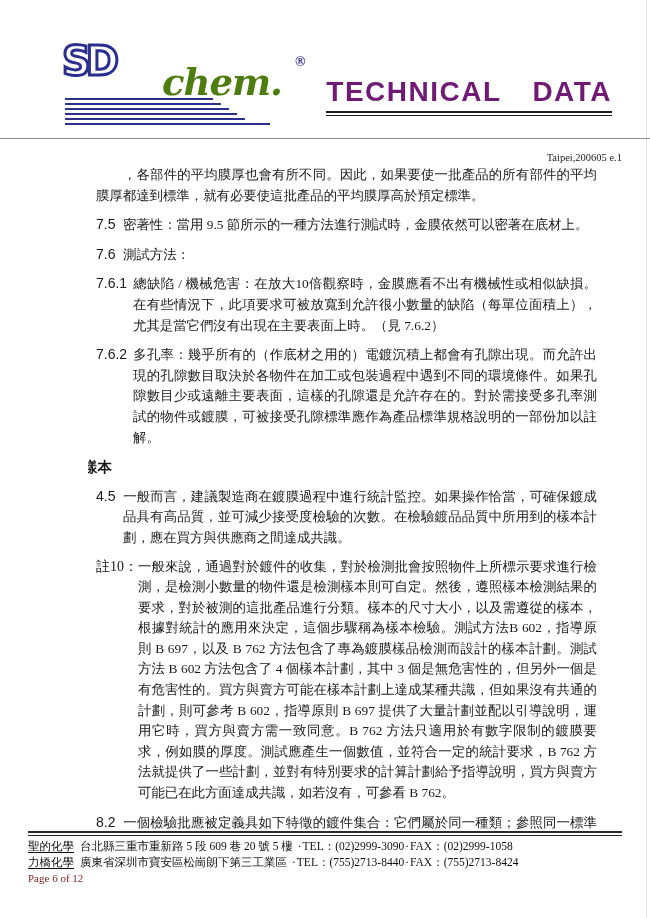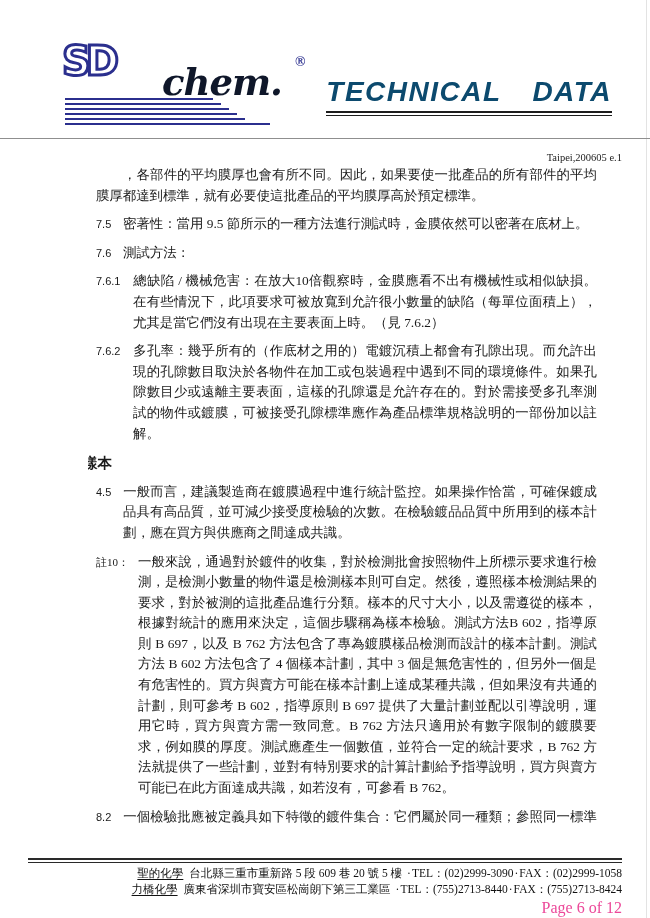--- a/index.html
+++ b/index.html
@@ -29,33 +29,33 @@
     -webkit-text-stroke:3px #2b2f8e;
   }
   .speedlines { position:absolute; left:3px; top:50px; }
   .speedlines div { height:2.4px; background:#2b2f8e; margin-bottom:2.6px; }
   .sl1 { width:148px; } .sl2 { width:156px; } .sl3 { width:164px; }
   .sl4 { width:172px; } .sl5 { width:180px; } .sl6 { width:205px; }
   .logo-chem {
     position:absolute; left:100px; top:12px;
     font-family:"DejaVu Serif", serif;
     font-style:italic; font-weight:bold;
-    font-size:37px; color:#0f172a; letter-spacing:-1px;
+    font-size:37px; color:#4d7c0f; letter-spacing:-1px;
   }
   .logo-reg {
     position:absolute; left:233px; top:6px;
     font-size:14px; color:#2b2f8e; font-weight:bold;
   }
 
   .title-block { position:absolute; right:0; top:28px; text-align:left; }
   .title-text {
     font-family:"Liberation Sans", sans-serif;
-    font-style:italic; font-weight:bold;
+    font-weight:bold;
     font-size:28px; letter-spacing:1.5px; word-spacing:22px;
-    color:#0c4a6e; white-space:nowrap;text-align:right;
+    color:#701a75; white-space:nowrap;text-align:right;
   }
   .title-underline { margin-top:3px; height:2px; border-top:2.5px solid #1c1c1c; border-bottom:1px solid #1c1c1c; }
 
   .header-rule { position:absolute; left:0; top:138px; width:650px; height:1px; background:#8f8f8f; }
   .revision {
     position:absolute; top:152px; right:28px;
     font-size:10.5px; color:#222;
     font-family:"Liberation Serif", serif;
   }
 
@@ -63,45 +63,45 @@
   .doc-body {
     position:absolute; left:88px; top:157px; width:517px; height:672px;
     font-size:13.4px; line-height:20.6px;
     text-align:justify;
     overflow:hidden;
   }
   .doc-body p { margin:8px; }
   .num {
     display:inline-block; text-indent:0;
     font-family:"Liberation Sans", sans-serif;
-    font-size:11px;
+    font-size:14px;
   }
   .p-intro { text-indent:27px; }
   .item7a { padding-left:27px; text-indent:-27px; }
   .item7a .num { width:27px; }
   .item7b { padding-left:37px; text-indent:-37px; }
   .item7b .num { width:37px; }
   .item8  { margin-left:7px; padding-left:27px; text-indent:-27px; }
   .item8 .num { width:27px; }
   .itemNote { padding-left:42px; text-indent:-42px; }
   .itemNote .num { width:42px; font-family:"Liberation Serif", serif; }
   .section-heading {
     margin:9px 0 5px -16px !important;
     font-weight:bold; font-size:14.5px;
     text-align:left;
   }
 
   
-  .footer { position:absolute; left:28px; right:28px; top:831px; text-align:right;margin-top:27px; }
+  .footer { position:absolute; left:28px; right:28px; top:831px; text-align:left; }
   .footer-rule { height:2px; border-top:2px solid #2a2a2a; border-bottom:1px solid #2a2a2a; margin-bottom:3px; }
   .footer-line { font-size:11.5px; line-height:15.5px; white-space:nowrap; color:#111; }
   .company { text-decoration:underline; text-underline-offset:2px; margin-right:6px; }
   .addr { margin-right:4px; }
   .sep { margin:0 1px; }
-  .page-number { font-size:16px; margin-top:2px; color:#ec4899; }
+  .page-number { font-size:11px; margin-top:2px; color:#7f1d1d; }
 </style>
 </head>
 <body>
 
 <div class="page">
   <div class="scan-edge"></div>
 
   <div class="header">
     <div class="logo">
       <div class="logo-sd">SD</div>

